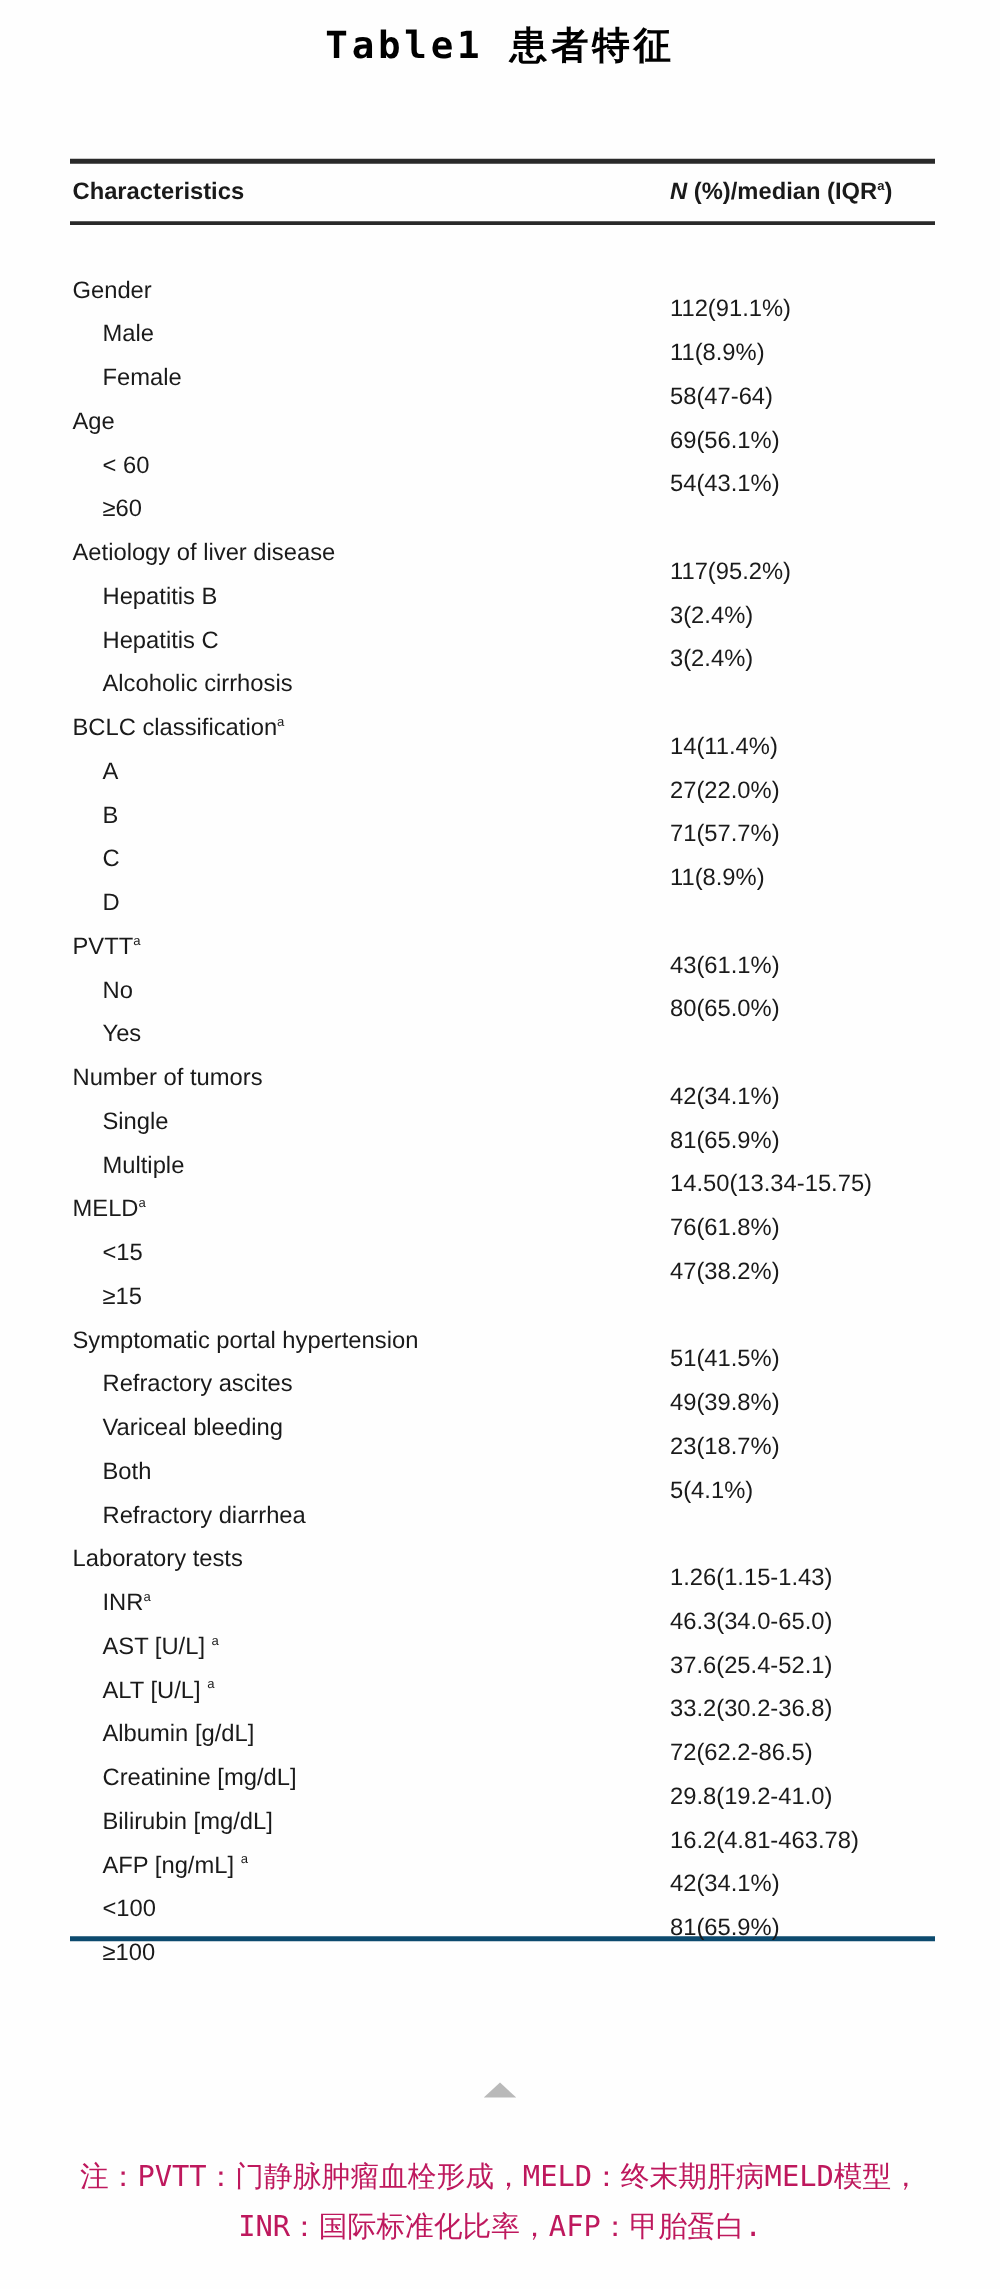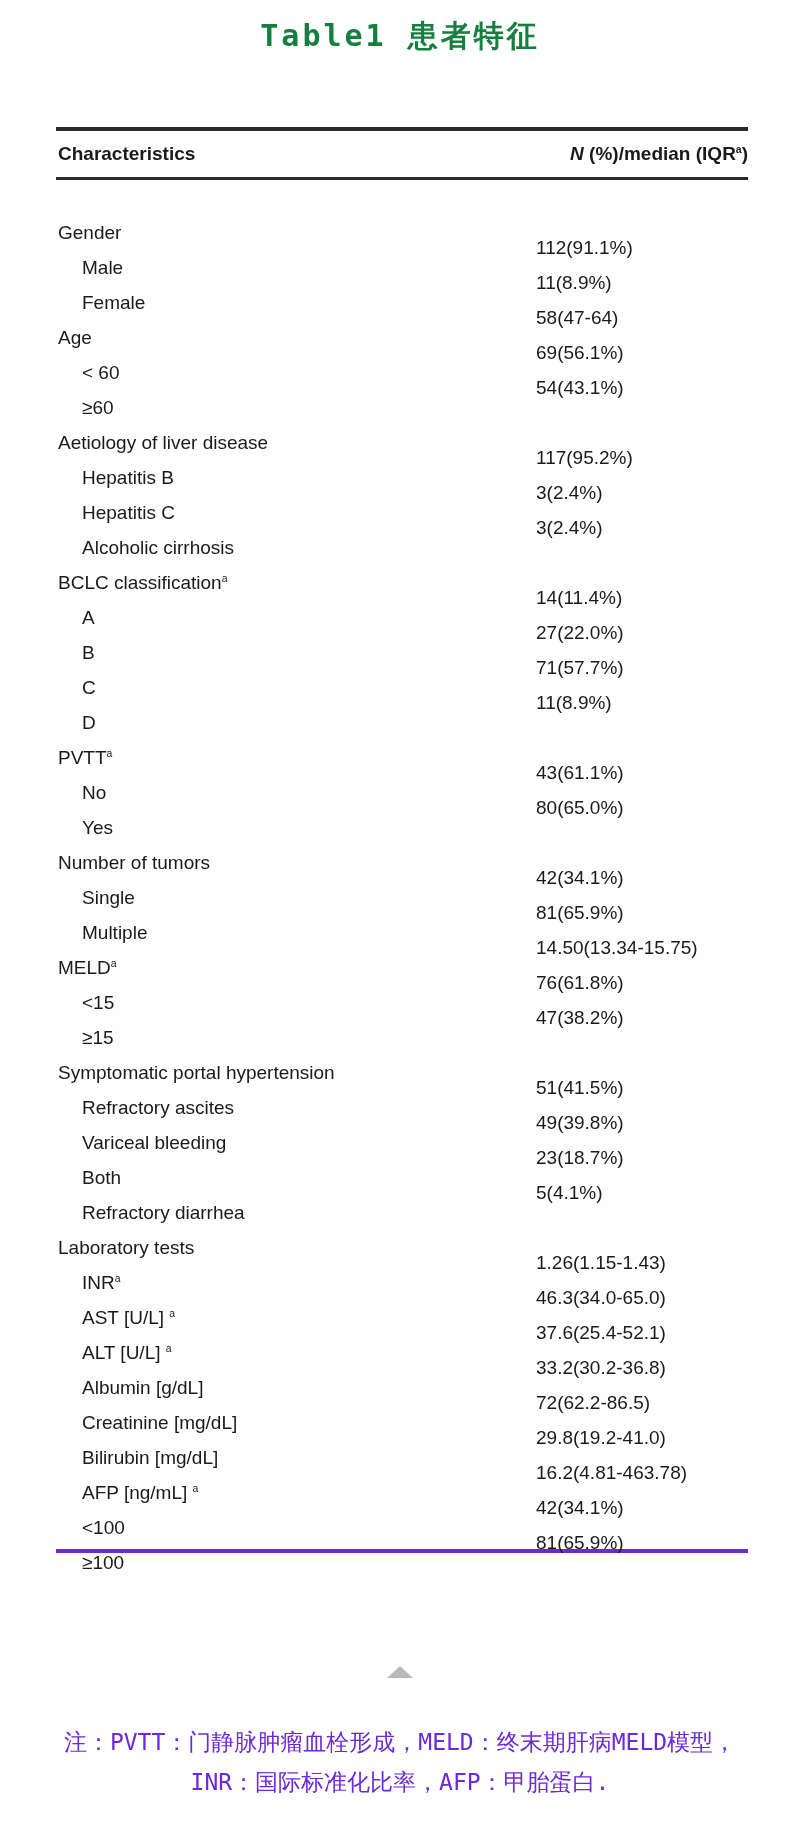--- a/index.html
+++ b/index.html
@@ -18,32 +18,32 @@
     text-align:center;
     font-family:"DejaVu Sans Mono","Liberation Mono",monospace;
     font-size:30px;font-weight:bold;letter-spacing:3px;
     color:#c49a6e;
   }
 
   .table-card{
     position:absolute;left:56px;top:127px;width:692px;
     box-sizing:border-box;
     border-top:4px solid #2a2a2a;
-    border-bottom:4px solid #6d28d9;
+    border-bottom:4px solid #0c4a6e;
     background:transparent;
   }
   .thead{
     display:grid;grid-template-columns:478px 1fr;
     align-items:center;
     height:46px;
     border-bottom:3px solid #2a2a2a;
     padding-left:2px;
   }
   .thead .h1{font-size:19px;font-weight:bold;}
-  .thead .h2{font-size:19px;font-weight:bold;text-align:right;white-space:nowrap;}
+  .thead .h2{font-size:19px;font-weight:bold;white-space:nowrap;}
   .thead .h2 .it{font-style:italic;}
   sup{font-size:0.55em;vertical-align:super;line-height:0;}
 
   .tbody{padding:2px 0;}
   .row{
     display:grid;grid-template-columns:478px 1fr;
     align-items:center;
     height:35px;
     padding-left:2px;
     font-size:19px;
@@ -67,21 +67,21 @@
     font-family:"DejaVu Sans Mono","Liberation Mono",monospace;
     font-size:23px;line-height:40px;
     color:#3d3d3d;
   }
 </style>
 </head>
 <body>
 
 <div class="page">
 
-  <div class="title" style="color: #15803d;">Table1 患者特征</div>
+  <div class="title" style="color: #000000;">Table1 患者特征</div>
 
   <div class="table-card">
     <div class="thead">
       <div class="h1">Characteristics</div>
       <div class="h2"><span class="it">N</span><span> (%)/median (IQR</span><sup>a</sup><span>)</span></div>
     </div>
     <div class="tbody">
     <div class="row">
       <div class="label"><span class="lbl">Gender</span></div>
       <div class="value"></div>
@@ -275,18 +275,18 @@
 
     <div class="row indent">
       <div class="label"><span class="lbl">≥100</span></div>
       <div class="value">81(65.9%)</div>
     </div>
   </div>
   </div>
 
   <div class="triangle" style="border-bottom-color: rgb(185, 185, 185);"></div>
 
-  <div class="note" style="color: #6d28d9;">
+  <div class="note" style="color: #be185d;">
     <div>注：PVTT：门静脉肿瘤血栓形成，MELD：终末期肝病MELD模型，</div>
     <div>INR：国际标准化比率，AFP：甲胎蛋白.</div>
   </div>
 
 </div>
 
 </body></html>

